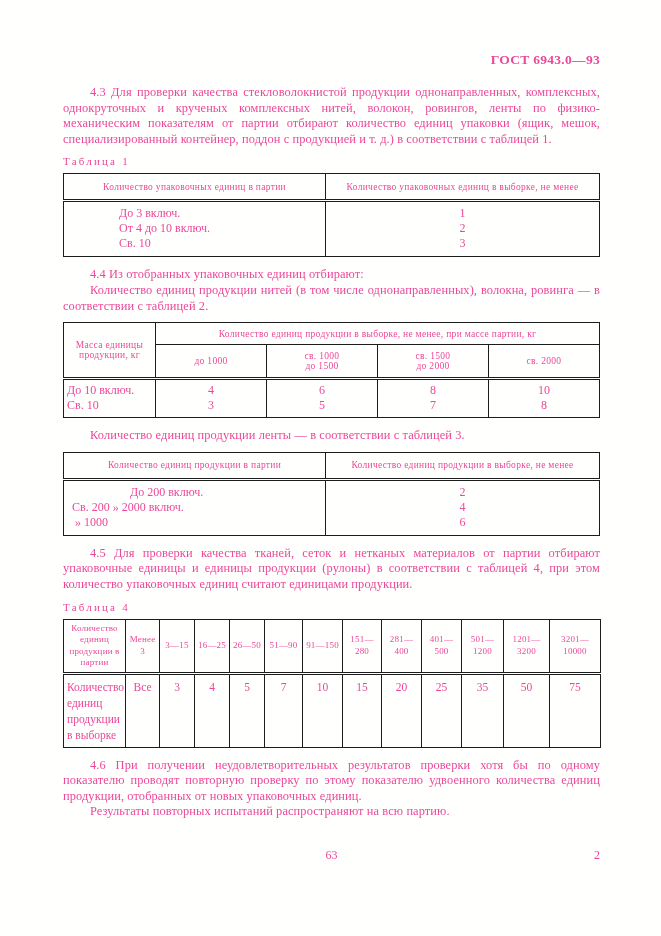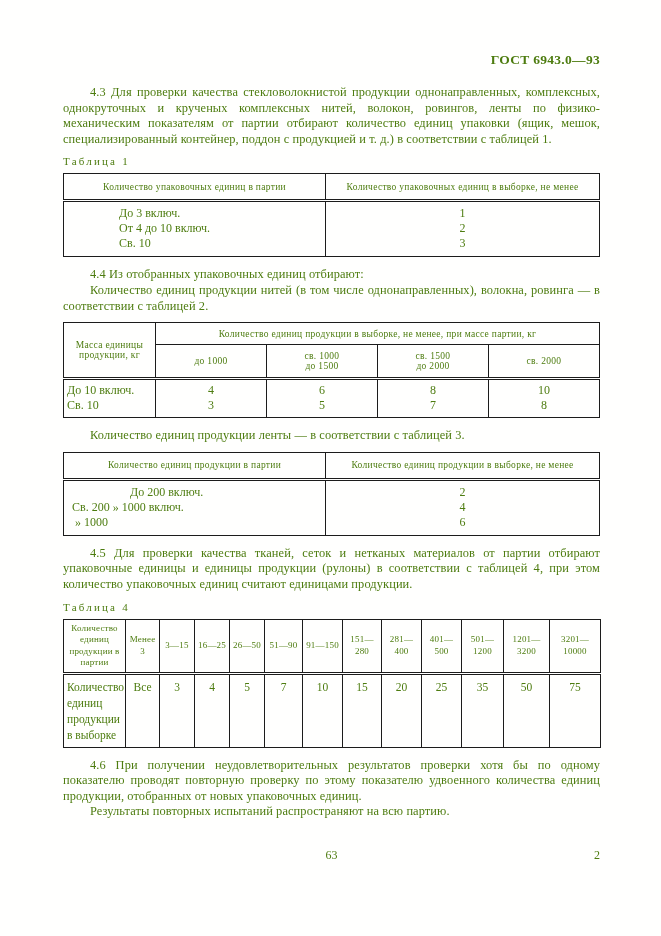--- a/index.html
+++ b/index.html
@@ -3,21 +3,21 @@
 <meta charset="utf-8">
 <style>
   * { margin: 0; padding: 0; box-sizing: border-box; }
   html, body { background: #ffffff; }
   .page {
     position: relative;
     width: 661px;
     height: 936px;
     background: #fffffe;
     font-family: "Liberation Serif", "DejaVu Serif", serif;
-    color: #4d7c0f;
+    color: #ec4899;
     overflow: hidden;
   }
   .content { padding: 52px 61px 0 63px; }
 
   .gost-header {
     text-align: right;
     font-weight: bold;
     font-size: 13.5px;
     letter-spacing: 0.3px;
     margin-bottom: 17px;
@@ -166,21 +166,21 @@
       <thead>
         <tr>
           <th class="c1">Количество  единиц продукции в партии</th>
           <th class="c2">Количество  единиц продукции в выборке, не менее</th>
         </tr>
       </thead>
       <tbody>
         <tr>
           <td class="c1">
             <div class="ln ind">До 200 включ.</div>
-            <div class="ln">Св. 200 » 1000 включ.</div>
+            <div class="ln">Св. 200 » 2000 включ.</div>
             <div class="ln ind2">» 1000</div>
           </td>
           <td class="c2">
             <div class="ln">2</div>
             <div class="ln">4</div>
             <div class="ln">6</div>
           </td>
         </tr>
       </tbody>
     </table>

